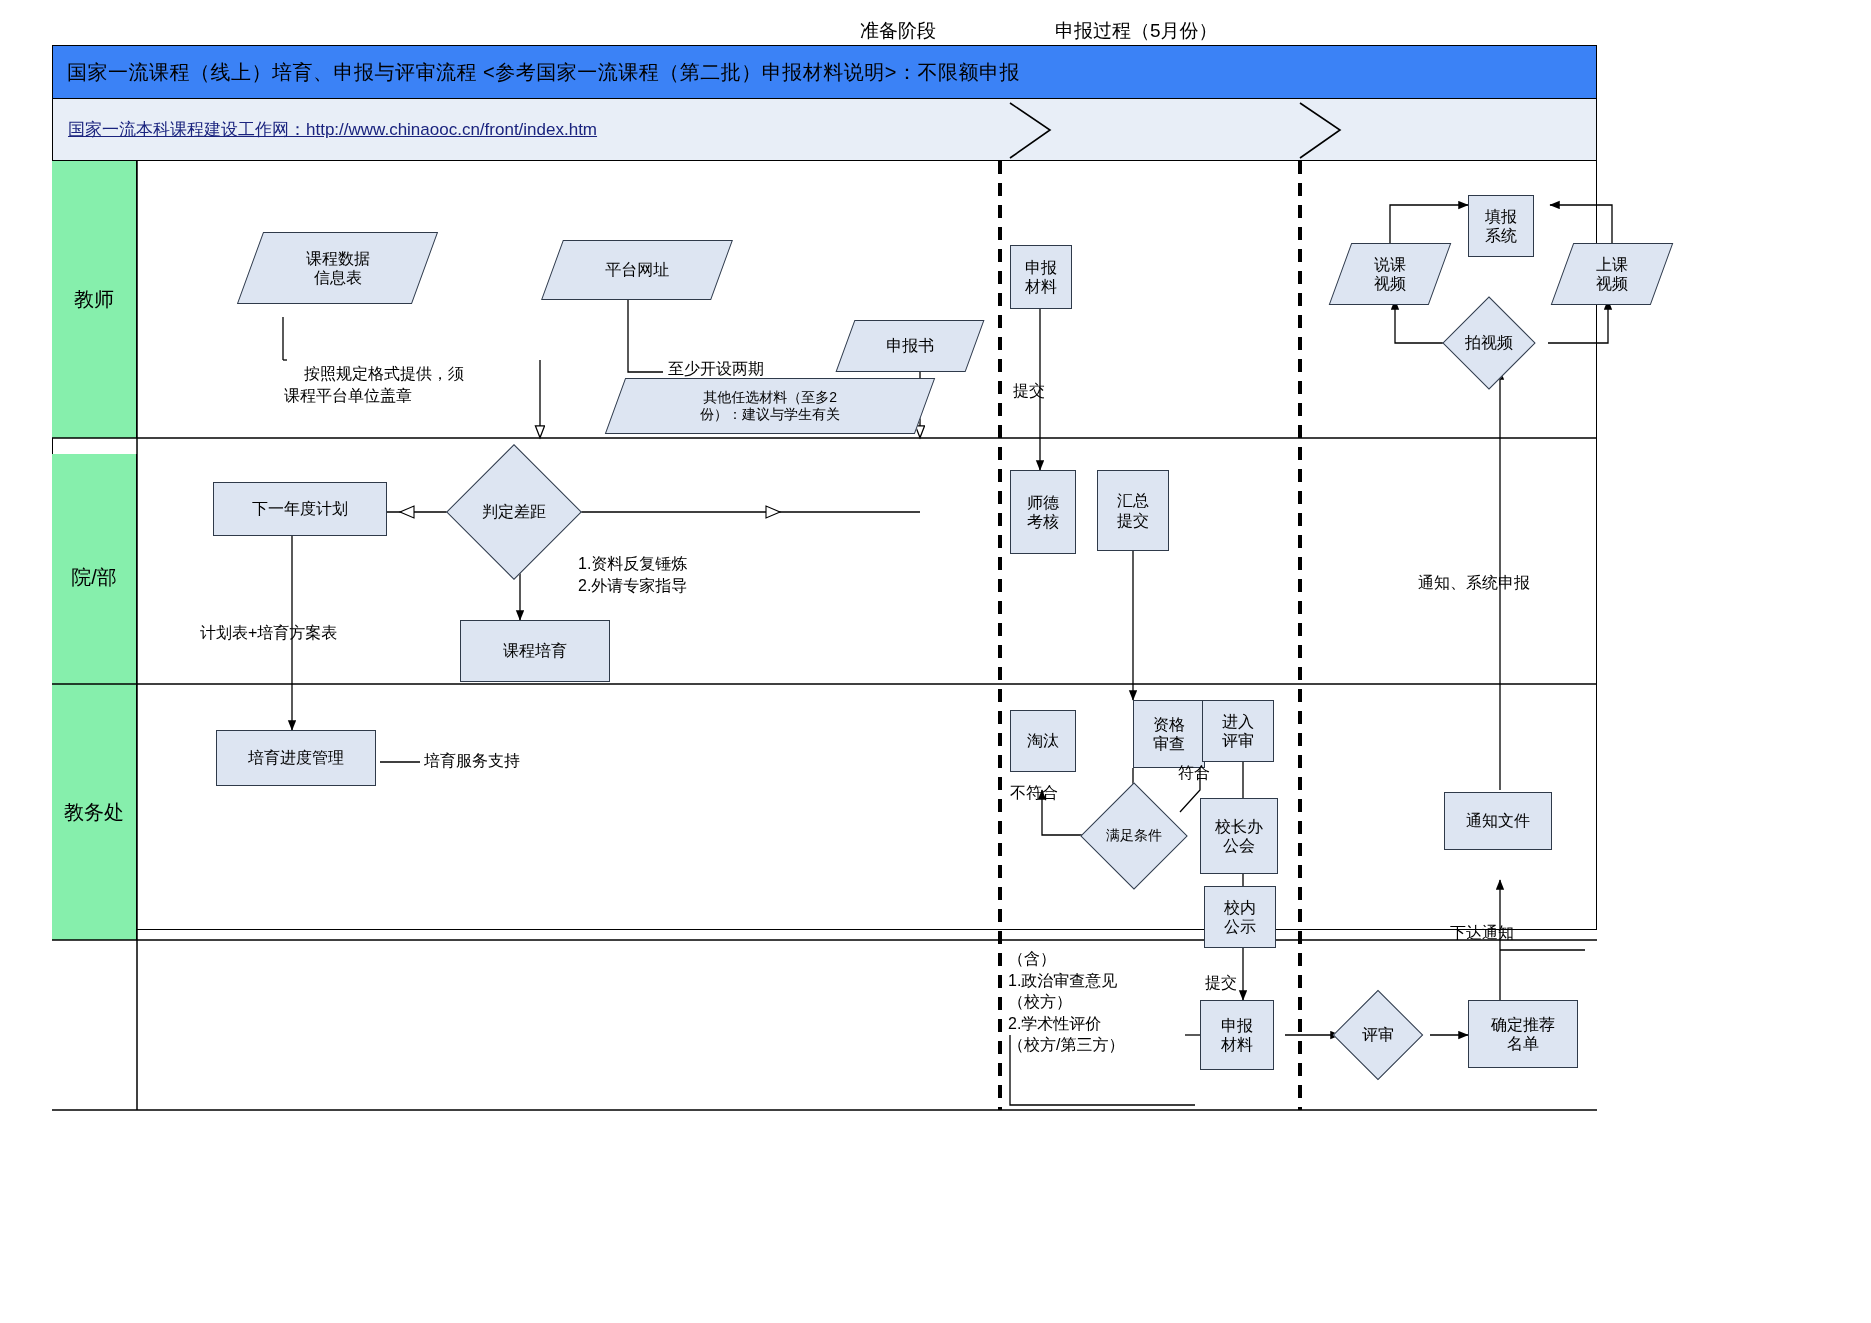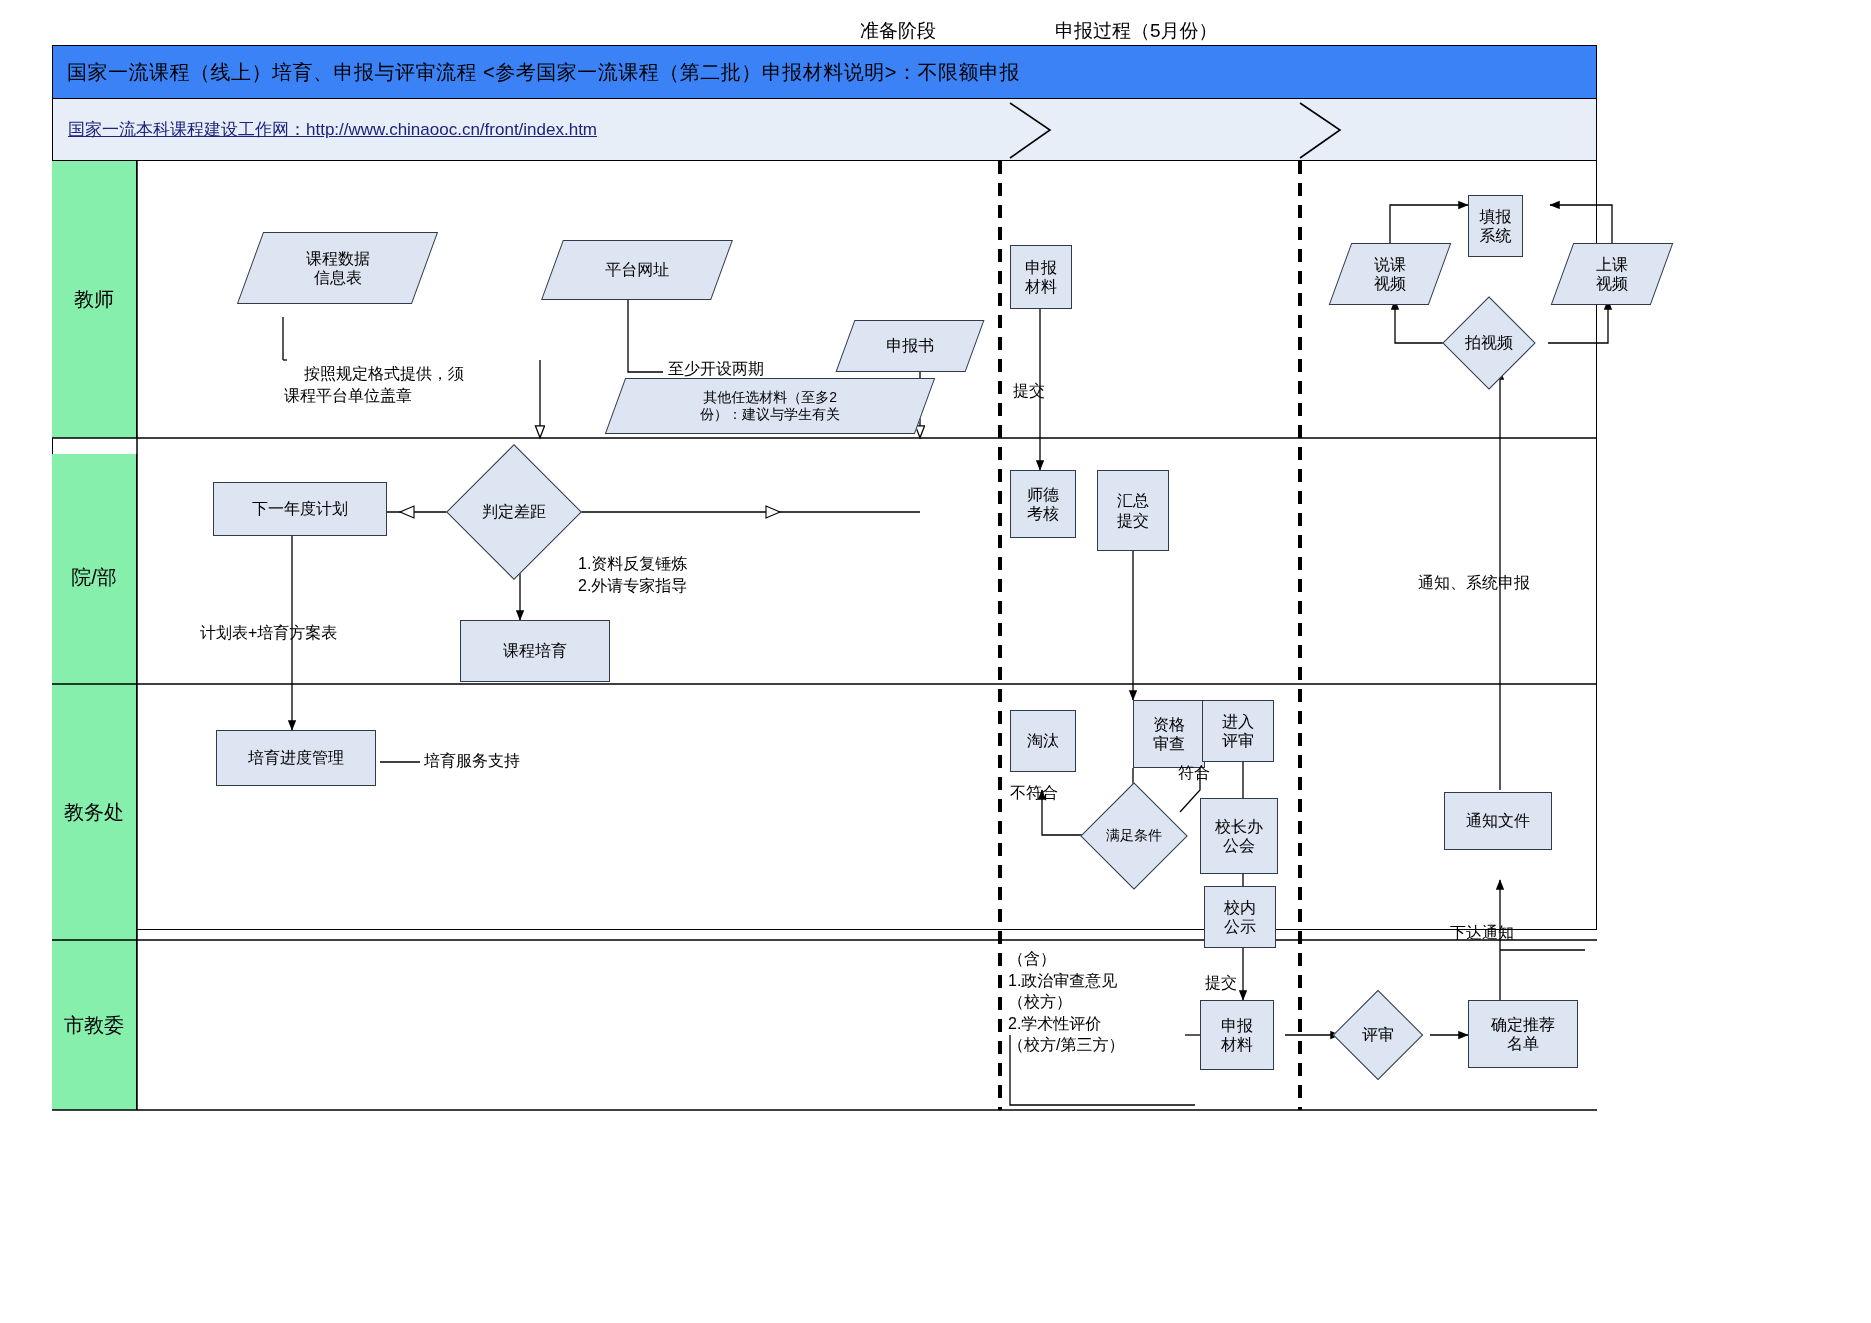--- a/index.html
+++ b/index.html
@@ -51,23 +51,20 @@
 
   <div class="lanelabelcell" style="top:161px;height:277px;">
     <span>教师</span>
   </div>
   <div class="lanelabelcell" style="top:438px;height:246px;margin-top:16px;">
     <span>院/部</span>
   </div>
   <div class="lanelabelcell" style="top:684px;height:256px;">
     <span>教务处</span>
   </div>
-  <div class="lanelabelcell" style="top:940px;height:170px;">
-    <span>市教委</span>
-  </div>
 
   <svg class="overlay">
     <defs>
       <marker id="arr" markerWidth="9" markerHeight="9" refX="7.5" refY="3.2" orient="auto">
         <path d="M0,0 L8,3.2 L0,6.4 z" fill="#000"></path>
       </marker>
       <marker id="arrOpen" markerWidth="11" markerHeight="11" refX="9" refY="4" orient="auto">
         <path d="M0.5,0.5 L9.5,4 L0.5,7.5 z" fill="#fff" stroke="#000" stroke-width="1"></path>
       </marker>
     </defs>
@@ -158,21 +155,21 @@
   </div>
 
   <div class="para" style="left:615px;top:378px;width:310px;height:56px;">
     <span style="white-space:pre-line;font-size:14px;">其他任选材料（至多2
 份）：建议与学生有关</span>
   </div>
 
   <div class="node" style="left:1010px;top:245px;width:62px;height:64px;white-space:pre-line;">申报
 材料</div>
 
-  <div class="node" style="left:1468px;top:195px;width:55px;height:62px;white-space:pre-line;">填报
+  <div class="node" style="left:1468px;top:195px;width:66px;height:62px;white-space:pre-line;">填报
 系统</div>
 
   <div class="para" style="left:1340px;top:243px;width:100px;height:62px;">
     <span style="white-space:pre-line;">说课
 视频</span>
   </div>
 
   <div class="para" style="left:1562px;top:243px;width:100px;height:62px;">
     <span style="white-space:pre-line;">上课
 视频</span>
@@ -188,21 +185,21 @@
   <div class="txt" style="left:1013px;top:380px;">提交</div>
 
   <div class="node" style="left:213px;top:482px;width:174px;height:54px;">下一年度计划</div>
 
   <div class="diamond" style="left:466px;top:464px;width:96px;height:96px;">
     <span>判定差距</span>
   </div>
 
   <div class="node" style="left:460px;top:620px;width:150px;height:62px;">课程培育</div>
 
-  <div class="node" style="left:1010px;top:470px;width:66px;height:68px;white-space:pre-line;">师德
+  <div class="node" style="left:1010px;top:470px;width:66px;height:84px;white-space:pre-line;">师德
 考核</div>
   <div class="node" style="left:1097px;top:470px;width:72px;height:81px;white-space:pre-line;">汇总
 提交</div>
 
   <div class="txt" style="left:578px;top:553px;"><span style="white-space:pre-line;">1.资料反复锤炼
 2.外请专家指导</span></div>
   <div class="txt" style="left:200px;top:622px;">计划表+培育方案表</div>
   <div class="txt" style="left:1418px;top:572px;">通知、系统申报</div>
 
   <div class="node" style="left:216px;top:730px;width:160px;height:56px;">培育进度管理</div>

